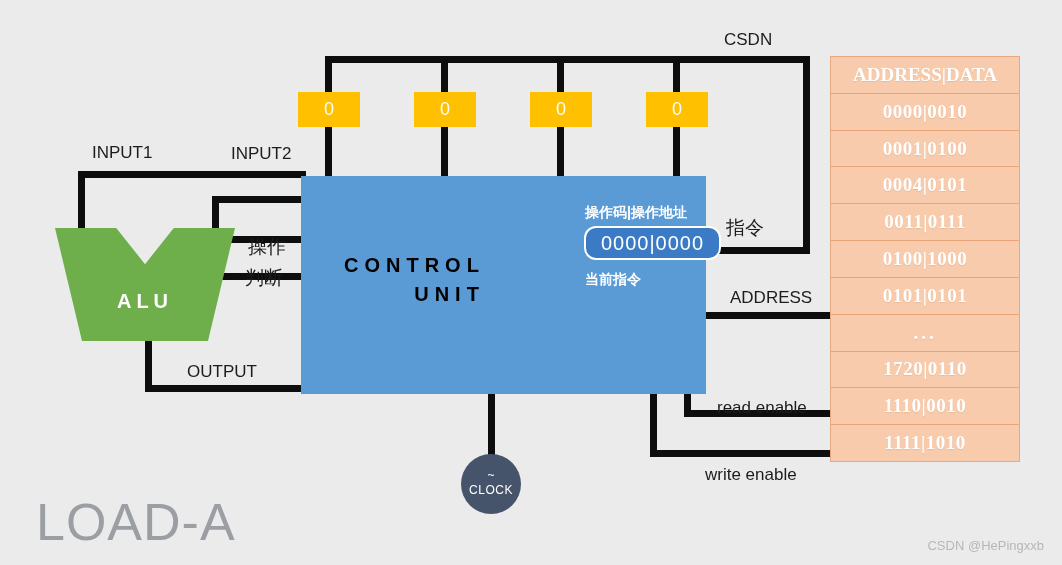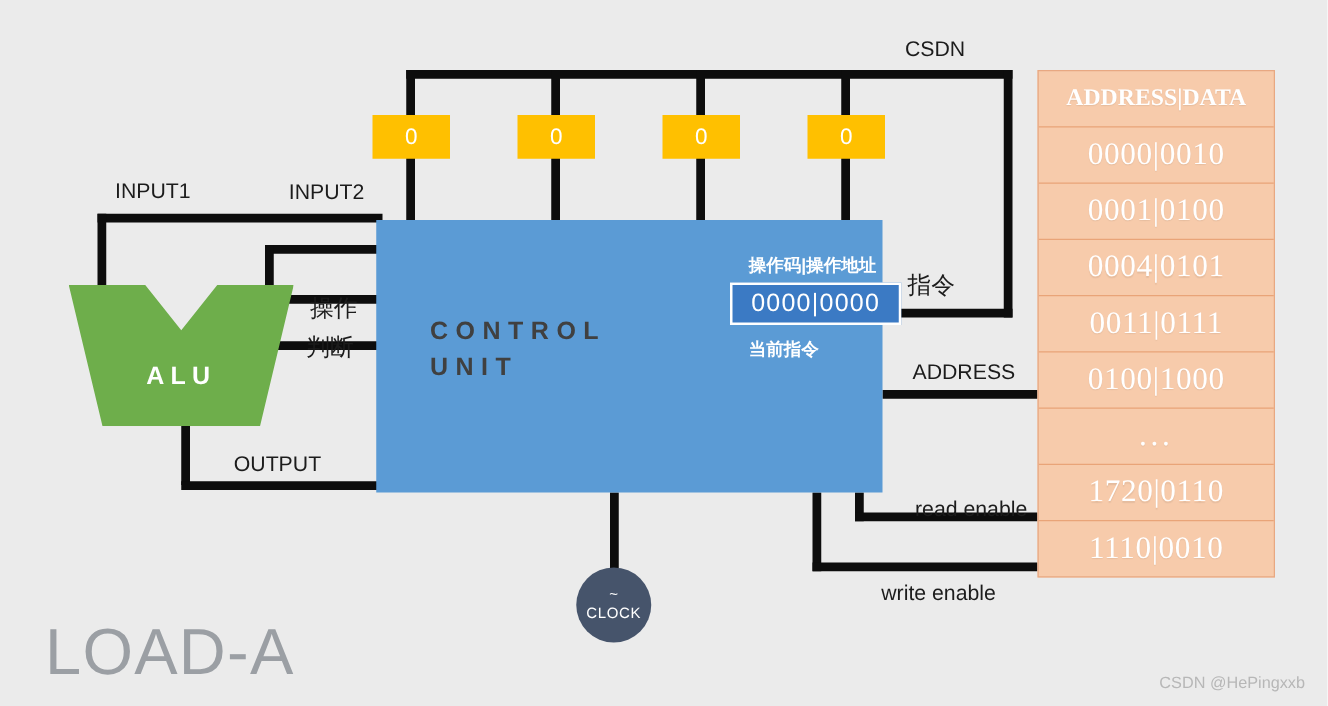--- a/index.html
+++ b/index.html
@@ -34,25 +34,26 @@
     border: 1px solid #e8a882;
     box-sizing: border-box;
   }
   .mem-row {
     flex: 1 1 0;
     display: flex;
     align-items: center;
     justify-content: center;
     color: #ffffff;
     font-family: "Liberation Serif", "DejaVu Serif", serif;
-    font-size: 25px;
+    font-size: 19px;
     letter-spacing: 0.5px;
     border-bottom: 1px solid #e9a478;
     box-sizing: border-box;
     text-shadow: 0 1px 1px rgba(0,0,0,.08);
+    font-weight: bold;
   }
   .mem-row:last-child { border-bottom: none; }
   .mem-row.header {
     font-weight: bold;
     font-size: 19px;
     letter-spacing: 0px;
   }
   .mem-row.ellipsis { letter-spacing: 3px; }
 
   
@@ -61,33 +62,33 @@
     left: 301px;
     top: 176px;
     width: 405px;
     height: 218px;
     background: #5b9bd5;
   }
   #cu-title {
     position: absolute;
     left: 43px;
     top: 75px;
-    color: #404040;
+    color: #000000;
     font-size: 20px;
     font-weight: bold;
     letter-spacing: 6px;
     line-height: 29px;
     white-space: pre-line;
+    text-align: right;
   }
   .cu-field-label {
     position: absolute;
     color: #ffffff;
     font-size: 14px;
     font-weight: bold;
-    margin-left: 14px;
   }
   .cu-field-box {
     position: absolute;
     background: #3b7ac4;
     border: 2px solid #ffffff;
     box-sizing: border-box;
     display: flex;
     align-items: center;
     justify-content: center;
     color: #ffffff;
@@ -213,21 +214,21 @@
   <div class="wire-v" style="left:650px; top:394px; width:7px; height:63px;"></div>
   <div class="wire-h" style="left:650px; top:450px; width:180px; height:7px;"></div>
 
   <div class="wire-v" style="left:488px; top:394px; width:7px; height:66px;"></div>
 
   <div id="control-unit">
     <div id="cu-title">CONTROL
 UNIT</div>
 
     <div class="cu-field-label" style="left:284px; top:28px;">操作码|操作地址</div>
-    <div class="cu-field-box" style="left:283px; top:50px; width:137px; height:34px;">0000|0000</div>
+    <div class="cu-field-box" style="left:283px; top:50px; width:137px; height:34px;border-radius:12px;">0000|0000</div>
 
     <div class="cu-field-label" style="left:284px; top:95px;">当前指令</div>
   </div>
 
   <div id="alu">
     <div id="alu-shape"></div>
     <div id="alu-label">ALU</div>
   </div>
 
   <div class="register" style="left:298px;">
@@ -243,38 +244,40 @@
     <span>0</span>
   </div>
 
   <div id="memory">
     <div class="mem-row header">ADDRESS|DATA</div>
     <div class="mem-row">0000|0010</div>
     <div class="mem-row">0001|0100</div>
     <div class="mem-row">0004|0101</div>
     <div class="mem-row">0011|0111</div>
     <div class="mem-row">0100|1000</div>
+    <div class="mem-row">0101|0101</div>
     <div class="mem-row ellipsis">...</div>
     <div class="mem-row">1720|0110</div>
     <div class="mem-row">1110|0010</div>
+    <div class="mem-row">1111|1010</div>
   </div>
 
   <div id="clock">
     <span id="clock-wave">~</span>
     <span id="clock-label">CLOCK</span>
   </div>
 
   <div class="lbl" style="left:92px; top:143px;">INPUT1</div>
   <div class="lbl" style="left:231px; top:144px;">INPUT2</div>
   <div class="lbl cn" style="left:248px; top:234px;">操作</div>
   <div class="lbl cn" style="left:245px; top:265px;text-align:center;">判断</div>
   <div class="lbl" style="left:187px; top:362px;">OUTPUT</div>
 
   <div class="lbl" style="left:724px; top:30px;">CSDN</div>
   <div class="lbl cn" style="left:726px; top:215px;">指令</div>
   <div class="lbl" style="left:730px; top:288px;">ADDRESS</div>
-  <div class="lbl" style="left:732px; top:398px;text-align:right;">read enable</div>
+  <div class="lbl" style="left:717px; top:398px;text-align:right;">read enable</div>
   <div class="lbl" style="left:705px; top:437px;margin-top:28px;">write enable</div>
 
   <div id="big-title">LOAD-A</div>
   <div id="watermark">CSDN @HePingxxb</div>
 
 </div>
 
 </body></html>

